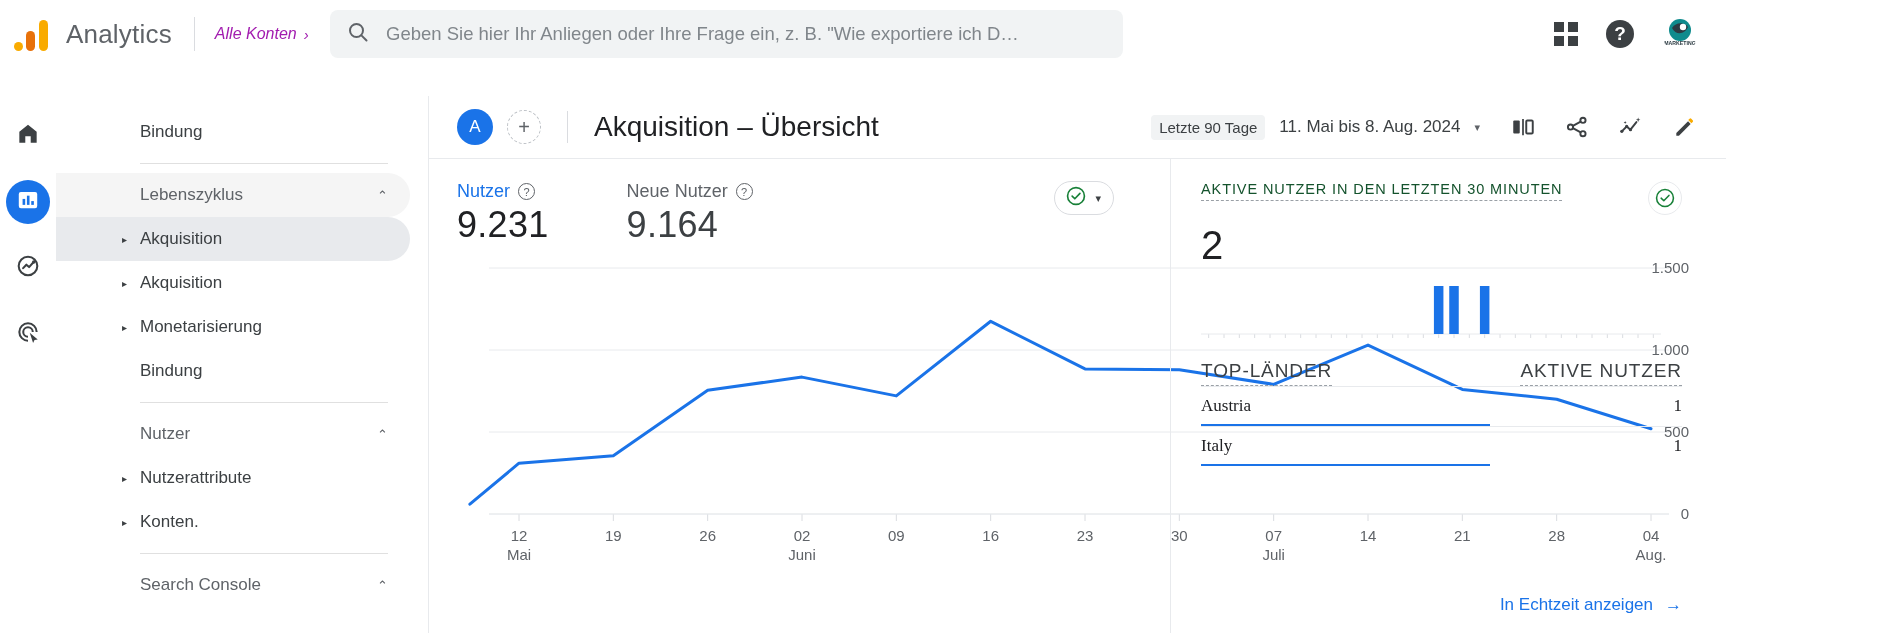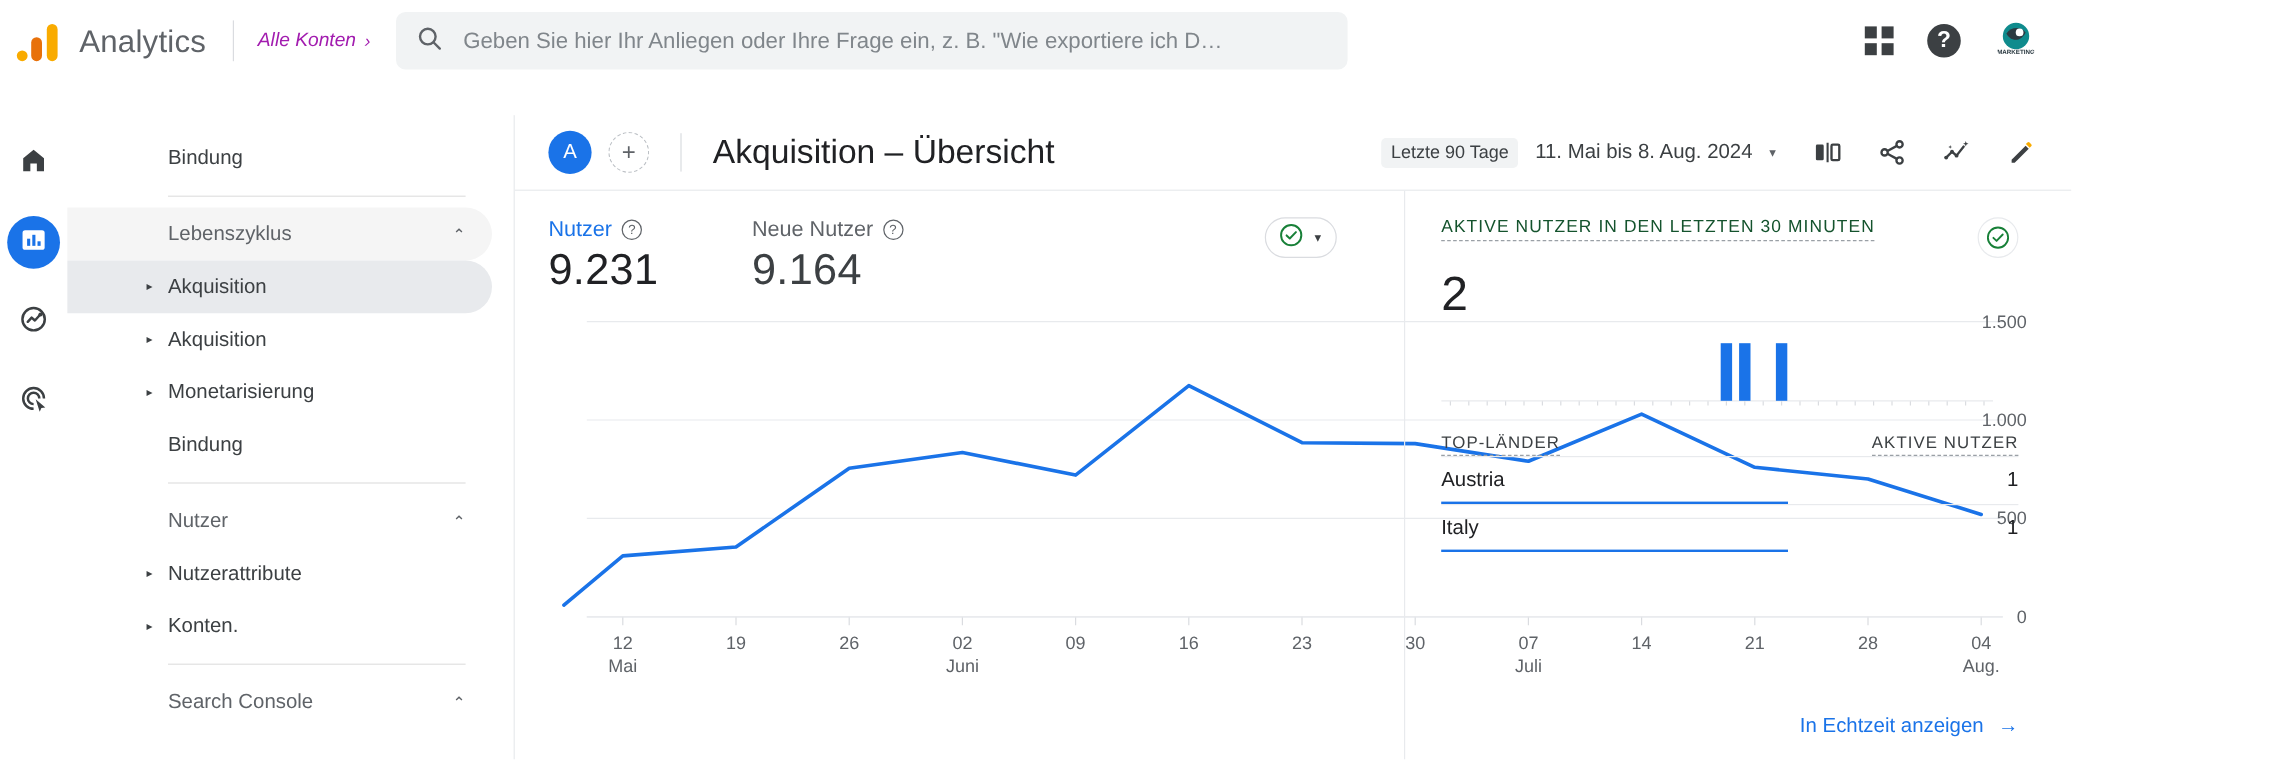--- a/index.html
+++ b/index.html
@@ -112,23 +112,23 @@
              border-bottom: 1.5px dashed #9aa0a6; display: inline-block; padding-bottom: 3px; }
   .rttop { display: flex; align-items: flex-start; justify-content: space-between; }
   .rtcheck { width: 34px; height: 34px; border-radius: 50%; border: 1px solid #e8eaed; background: #fff;
              display: flex; align-items: center; justify-content: center; cursor: pointer; }
   .rtvalue { font-size: 40px; color: #202124; margin-top: 8px; font-weight: 400; }
   .rtsub { font-size: 14.5px; letter-spacing: .9px; color: #3c4043; text-transform: uppercase; margin-top: 22px; }
   .rtbars { position: relative; height: 72px; margin-top: 6px; }
   .rtbars svg { display: block; }
 
   .cols { display: flex; justify-content: space-between; margin-top: 14px; }
-  .colh { font-size: 14px; letter-spacing: .9px; color: #3c4043; text-transform: uppercase;
+  .colh { font-size: 19px; letter-spacing: .9px; color: #3c4043; text-transform: uppercase;
           border-bottom: 1.5px dashed #9aa0a6; padding-bottom: 3px; }
-  .ctrow { position: relative; border-top: 1px solid #e8eaed; padding: 9px 0 10px 0; display: flex; justify-content: space-between; align-items: center; }
+  .ctrow { position: relative; border-top: 1px solid #e8eaed; padding: 9px 0 10px 0; display: flex; justify-content: space-between; align-items: center; font-family: Liberation Serif, serif; }
   .ctrow:first-of-type { border-top: 1px solid #e8eaed; }
   .ctname { font-size: 17px; color: #202124; }
   .ctval { font-size: 17px; color: #202124; }
   .ctbar { position: absolute; left: 0; bottom: 0; height: 2.5px; background: #1a73e8; }
   .rtfooter { position: absolute; right: 44px; bottom: 18px; display: flex; align-items: center; gap: 12px;
               color: #1a73e8; font-size: 17px; cursor: pointer; }
 </style>
 </head>
 <body>
 

